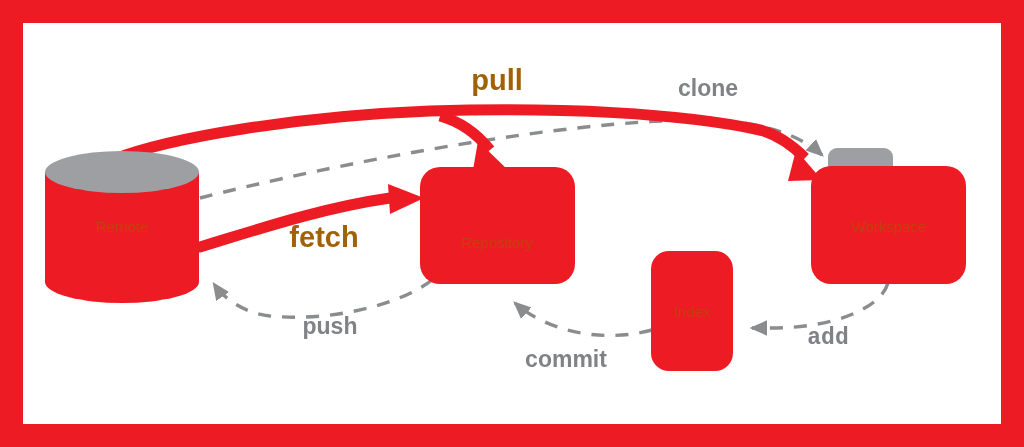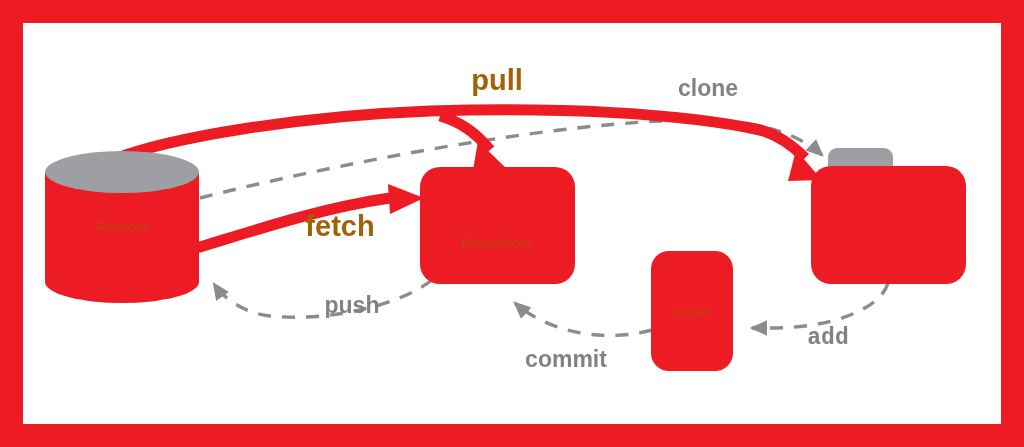--- a/index.html
+++ b/index.html
@@ -126,22 +126,23 @@
 
     <g>
       <rect x="828" y="148" width="65" height="30" rx="9" ry="9" fill="#9D9FA2"></rect>
       <rect x="811" y="166" width="155" height="118" rx="20" ry="20" fill="#ED1C24"></rect>
     </g>
   </svg>
 
   <div class="node-label" style="left:122px; top:226px;">Remote</div>
   <div class="node-label" style="left:497px; top:242px;">Repository</div>
   <div class="node-label" style="left:692px; top:311px;">Index</div>
+  <div class="node-label" style="left:889px; top:226px;">Workspace</div>
 
   <div class="edge-label red" style="left:497px; top:80px;">pull</div>
   <div class="edge-label gray" style="left:708px; top:88px;">clone</div>
-  <div class="edge-label red" style="left:324px; top:226px;margin-left:16px;">fetch</div>
-  <div class="edge-label gray" style="left:330px; top:305px;margin-left:22px;">push</div>
+  <div class="edge-label red" style="left:324px; top:237px;">fetch</div>
+  <div class="edge-label gray" style="left:330px; top:326px;">push</div>
   <div class="edge-label gray" style="left:566px; top:359px;">commit</div>
   <div class="edge-label gray" style="left:828px; top:338px;font-family:Liberation Mono, monospace;">add</div>
 
   <div class="frame-border"></div>
 </div>
 
 </body></html>

